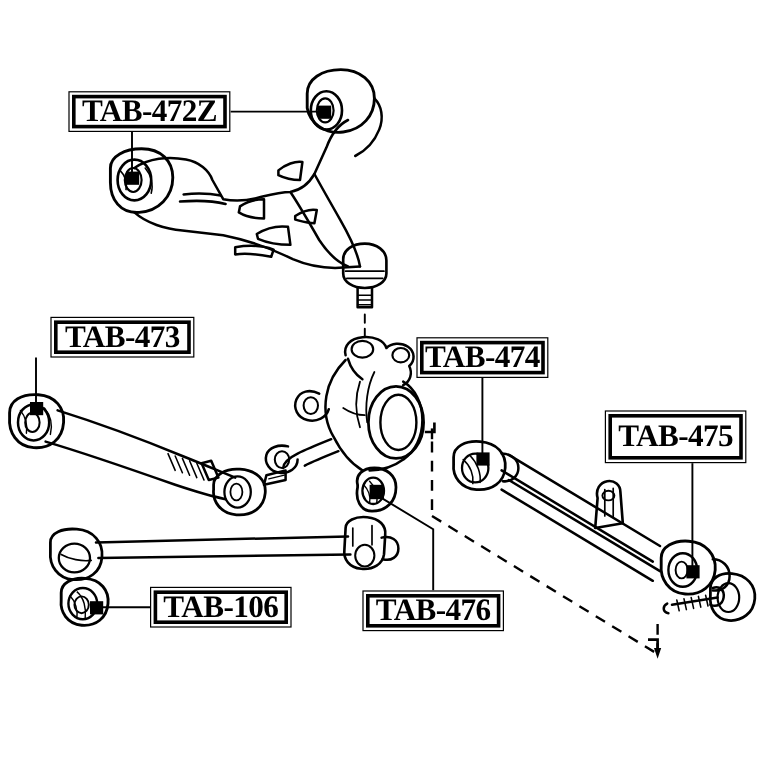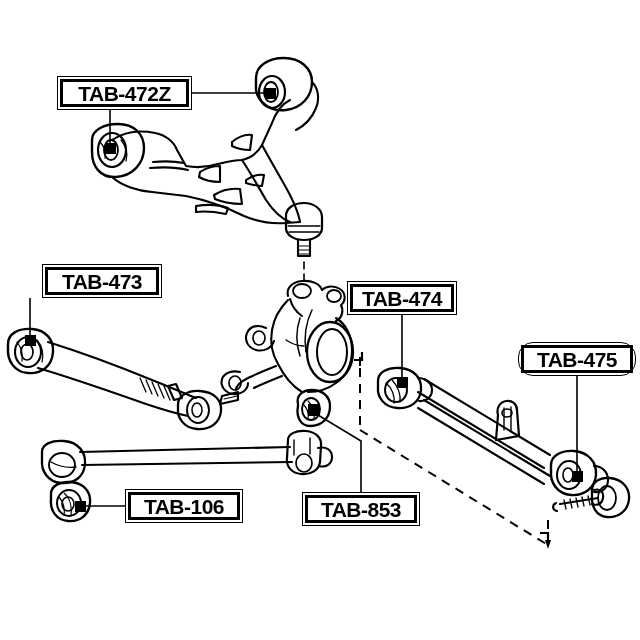--- a/index.html
+++ b/index.html
@@ -38,23 +38,23 @@
     box-sizing: border-box;
     width: 100%;
     height: 100%;
     border: 3px solid #000000;
     background: #ffffff;
     display: flex;
     align-items: center;
     justify-content: center;
   }
   .callout-text {
-    font-family: Liberation Sans, sans-serif;
+    font-family: Liberation Serif, serif;
     font-weight: bold;
-    font-size: 21px;
+    font-size: 26px;
     letter-spacing: -0.5px;
     color: #000000;
     line-height: 1;
     white-space: nowrap;
     user-select: none;
   }
 </style>
 </head>
 <body>
 
@@ -299,31 +299,31 @@
       <span class="callout-text">TAB-473</span>
     </div>
   </div>
 
   <div class="callout-box" style="left:347px; top:281px; width:110px; height:34px;">
     <div class="callout-inner">
       <span class="callout-text">TAB-474</span>
     </div>
   </div>
 
-  <div class="callout-box" style="left:518px; top:342px; width:118px; height:34px;border-radius:15px;">
+  <div class="callout-box" style="left:504px; top:342px; width:118px; height:44px;">
     <div class="callout-inner">
       <span class="callout-text">TAB-475</span>
     </div>
   </div>
 
   <div class="callout-box" style="left:125px; top:489px; width:118px; height:34px;text-align:right;">
     <div class="callout-inner">
       <span class="callout-text">TAB-106</span>
     </div>
   </div>
 
   <div class="callout-box" style="left:302px; top:492px; width:118px; height:34px;">
     <div class="callout-inner">
-      <span class="callout-text">TAB-853</span>
+      <span class="callout-text">TAB-476</span>
     </div>
   </div>
 
 </div>
 
 </body></html>

